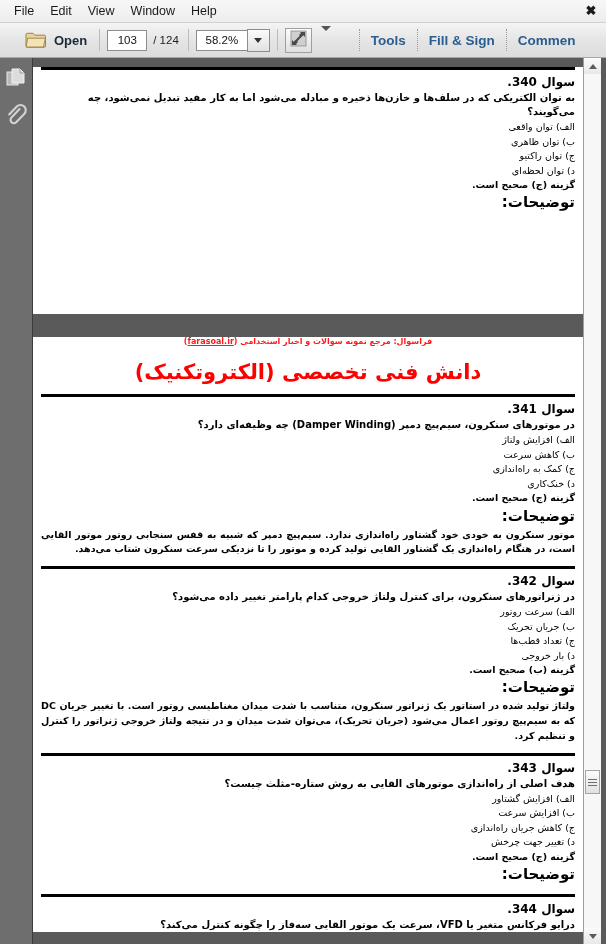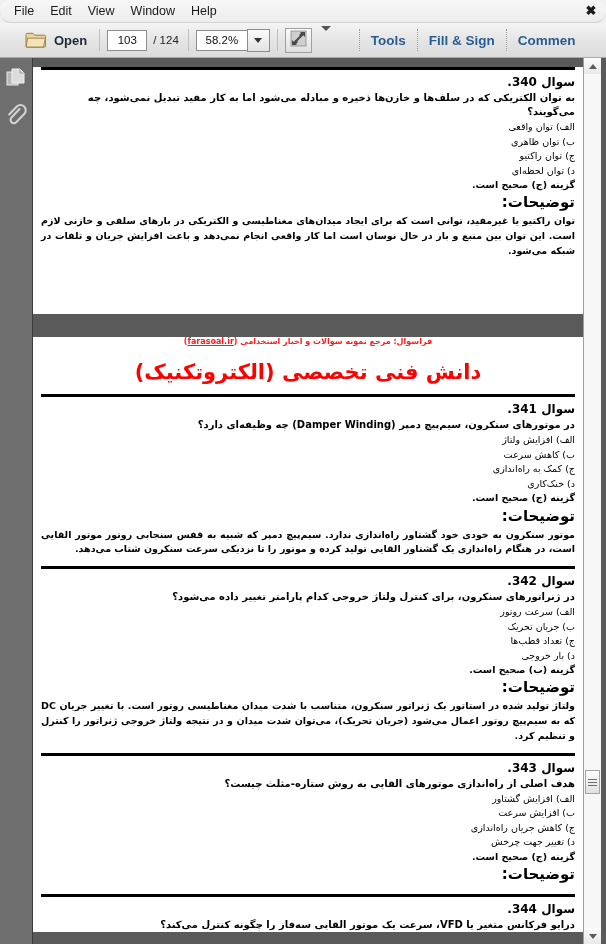--- a/index.html
+++ b/index.html
@@ -25,21 +25,20 @@
   
   .menubar {
     height: 22px;
     background: linear-gradient(to bottom, #f7f7f7 0%, #ededed 100%);
     border-bottom: 1px solid #d2d2d2;
     display: flex;
     align-items: center;
     padding-left: 6px;
     flex: none;
     position: relative;
-    border-radius: 11px;
   }
   .menu-item {
     font-size: 12.5px;
     color: #1a1a1a;
     padding: 2px 8px;
     cursor: default;
     white-space: nowrap;
   }
   .win-close {
     position: absolute;
@@ -434,21 +433,20 @@
         <div class="doc">
           <hr class="rule">
           <p class="q-num">سوال 340.</p>
           <p class="q-text">به توان الکتریکی که در سلف‌ها و خازن‌ها ذخیره و مبادله می‌شود اما به کار مفید تبدیل نمی‌شود، چه می‌گویند؟</p>
           <p class="q-opt">الف) توان واقعی</p>
           <p class="q-opt">ب) توان ظاهری</p>
           <p class="q-opt">ج) توان راکتیو</p>
           <p class="q-opt">د) توان لحظه‌ای</p>
           <p class="q-ans">گزینه (ج) صحیح است.</p>
           <p class="q-exp-label">توضیحات:</p>
-          <p class="q-exp">توان راکتیو یا غیرمفید، توانی است که برای ایجاد میدان‌های مغناطیسی و الکتریکی در بارهای سلفی و خازنی لازم است. این توان بین منبع و بار در حال نوسان است اما کار واقعی انجام نمی‌دهد و باعث افزایش جریان و تلفات در شبکه می‌شود.</p>
         </div>
       </div>
 
       <div class="page-gap"></div>
 
       <div class="page page-b">
         <div class="doc">
 
           <p class="watermark"><span>فراسوال: مرجع نمونه سوالات و اخبار استخدامی (</span><u>farasoal.ir</u><span>)</span></p>
 

